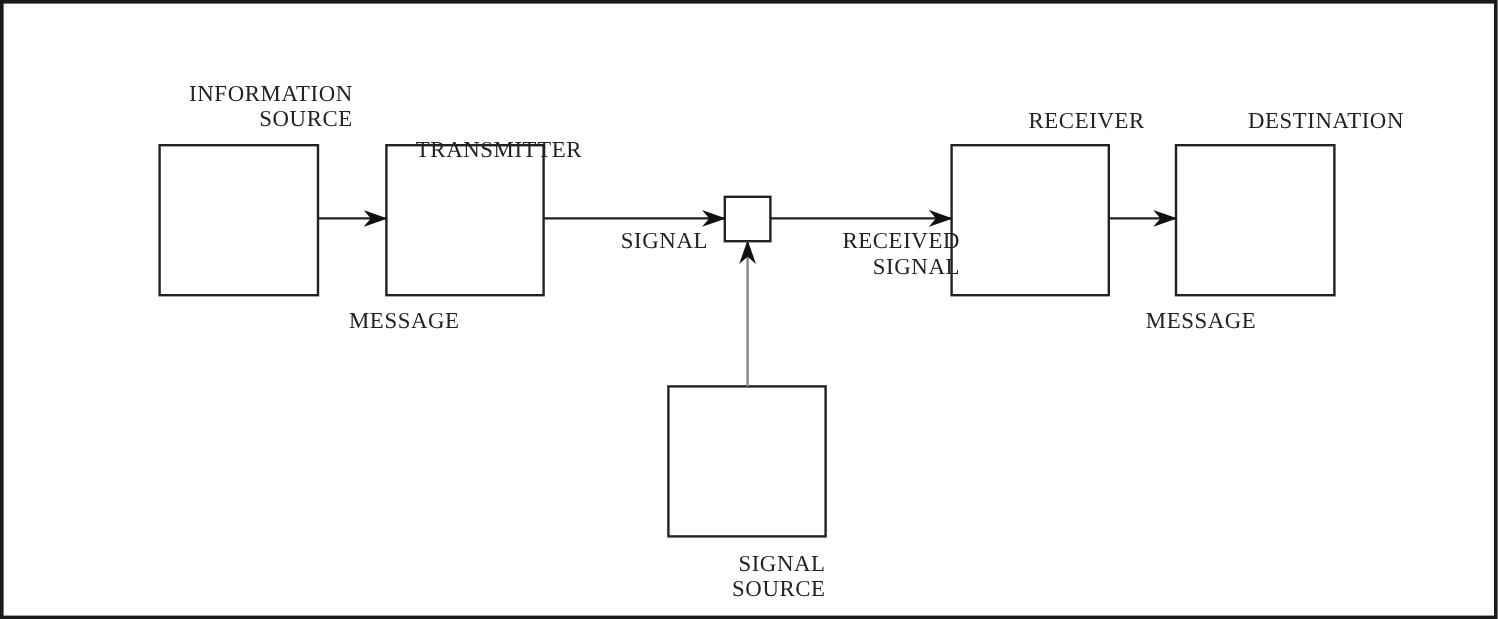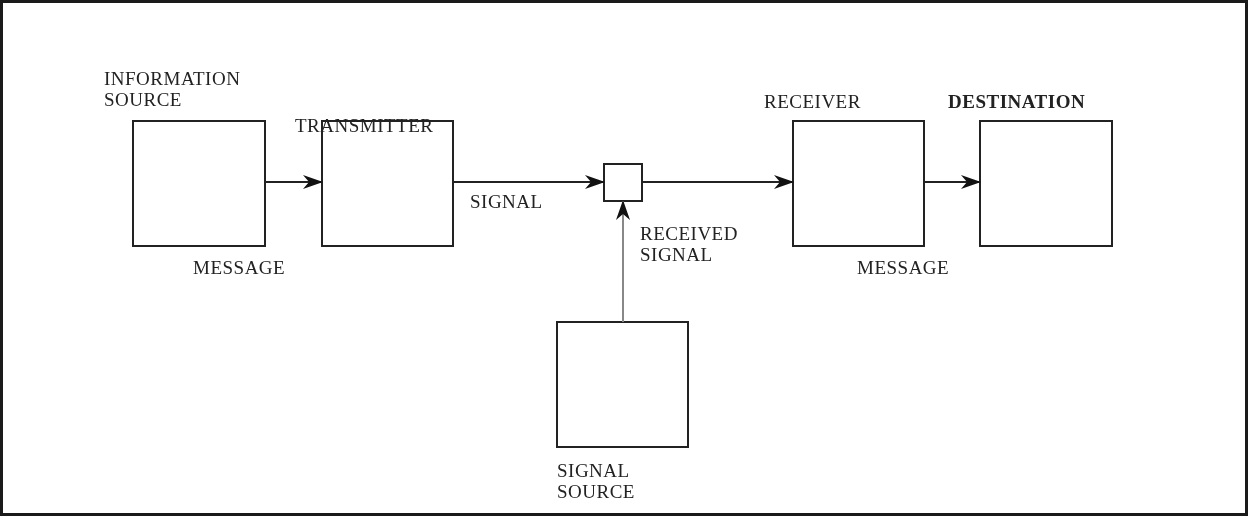--- a/index.html
+++ b/index.html
@@ -1,19 +1,19 @@
 <!DOCTYPE html>
 <html><head>
   <meta charset="utf-8">
   <style>
     html, body { margin: 0; padding: 0; background: #ffffff; }
     body { width: 1248px; height: 516px; position: relative; overflow: hidden; }
     .frame { position: absolute; left: 0; top: 0; width: 1248px; height: 516px; box-sizing: border-box; border: 3px solid #1a1a1a; background: #fff; }
     svg { position: absolute; left: 0; top: 0; }
-    .lbl { position: absolute; font-family: "Liberation Serif", "DejaVu Serif", serif; font-size: 19px; color: #222; text-align: left; line-height: 21px; letter-spacing: 0.5px; white-space: nowrap; }
+    .lbl { position: absolute; font-family: "Liberation Serif", "DejaVu Serif", serif; font-size: 19px; color: #222; text-align: right; line-height: 21px; letter-spacing: 0.5px; white-space: nowrap; }
   </style>
 </head>
 <body>
 
 <div class="frame"></div>
 
 <svg width="1248" height="516" viewBox="0 0 1248 516">
   <defs>
     <marker id="arrow" viewBox="0 0 20 14" refX="19" refY="7" markerWidth="20" markerHeight="14" markerUnits="userSpaceOnUse" orient="auto">
       <path d="M0,0 L20,7 L0,14 L6,7 Z" fill="#111"></path>
@@ -33,25 +33,25 @@
   <line x1="924" y1="182" x2="980" y2="182" stroke="#222" stroke-width="2" marker-end="url(#arrow)"></line>
   <line x1="623" y1="322" x2="623" y2="201" stroke="#888" stroke-width="2" marker-end="url(#arrow)"></line>
 </svg>
 
 <div class="lbl" style="left:104px; top:68px; width:190px;">
   <div>INFORMATION</div>
   <div>SOURCE</div>
 </div>
 <div class="lbl" style="left:295px; top:91px; width:190px;margin-top:24px;">TRANSMITTER</div>
 <div class="lbl" style="left:764px; top:91px; width:190px;">RECEIVER</div>
-<div class="lbl" style="left:948px; top:91px; width:190px;font-weight:bold;">DESTINATION</div>
+<div class="lbl" style="left:980px; top:91px; width:190px;">DESTINATION</div>
 
 <div class="lbl" style="left:193px; top:257px; width:190px;">MESSAGE</div>
 <div class="lbl" style="left:470px; top:191px; width:120px;">SIGNAL</div>
-<div class="lbl" style="left:640px; top:191px; width:130px;margin-top:32px;">
+<div class="lbl" style="left:670px; top:191px; width:130px;">
   <div>RECEIVED</div>
   <div>SIGNAL</div>
 </div>
 <div class="lbl" style="left:857px; top:257px; width:190px;">MESSAGE</div>
 
 <div class="lbl" style="left:557px; top:460px; width:131px;">
   <div>SIGNAL</div>
   <div>SOURCE</div>
 </div>
 

